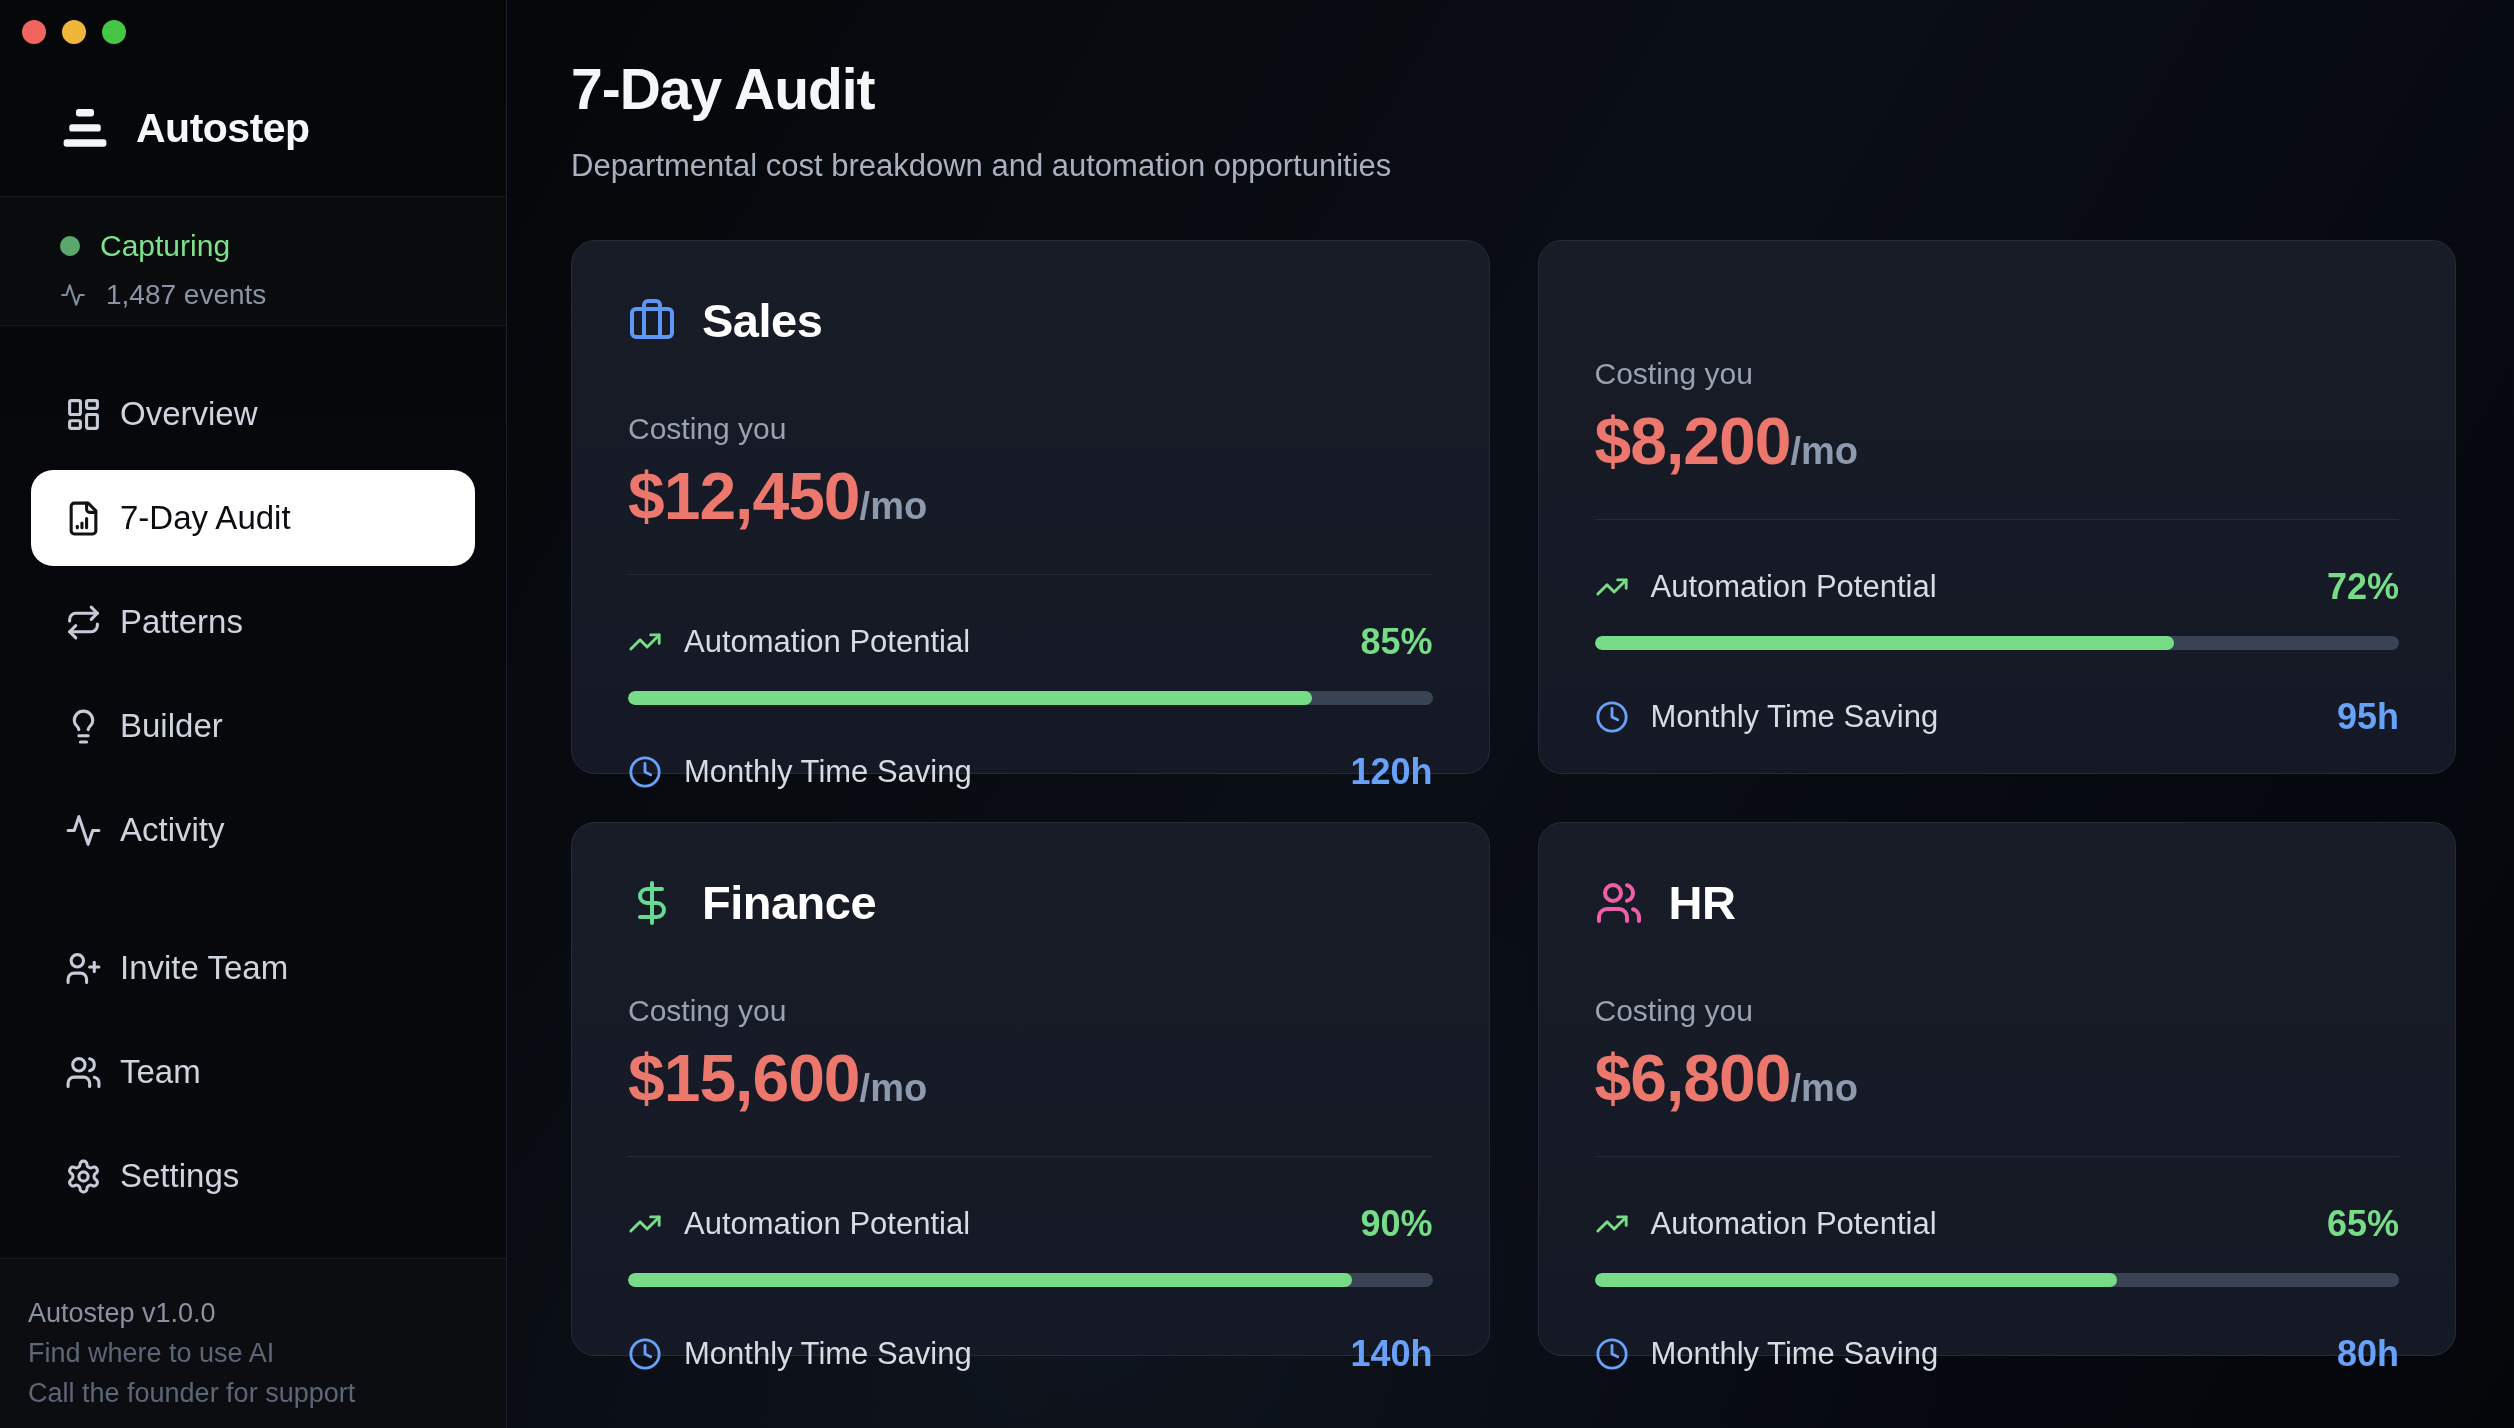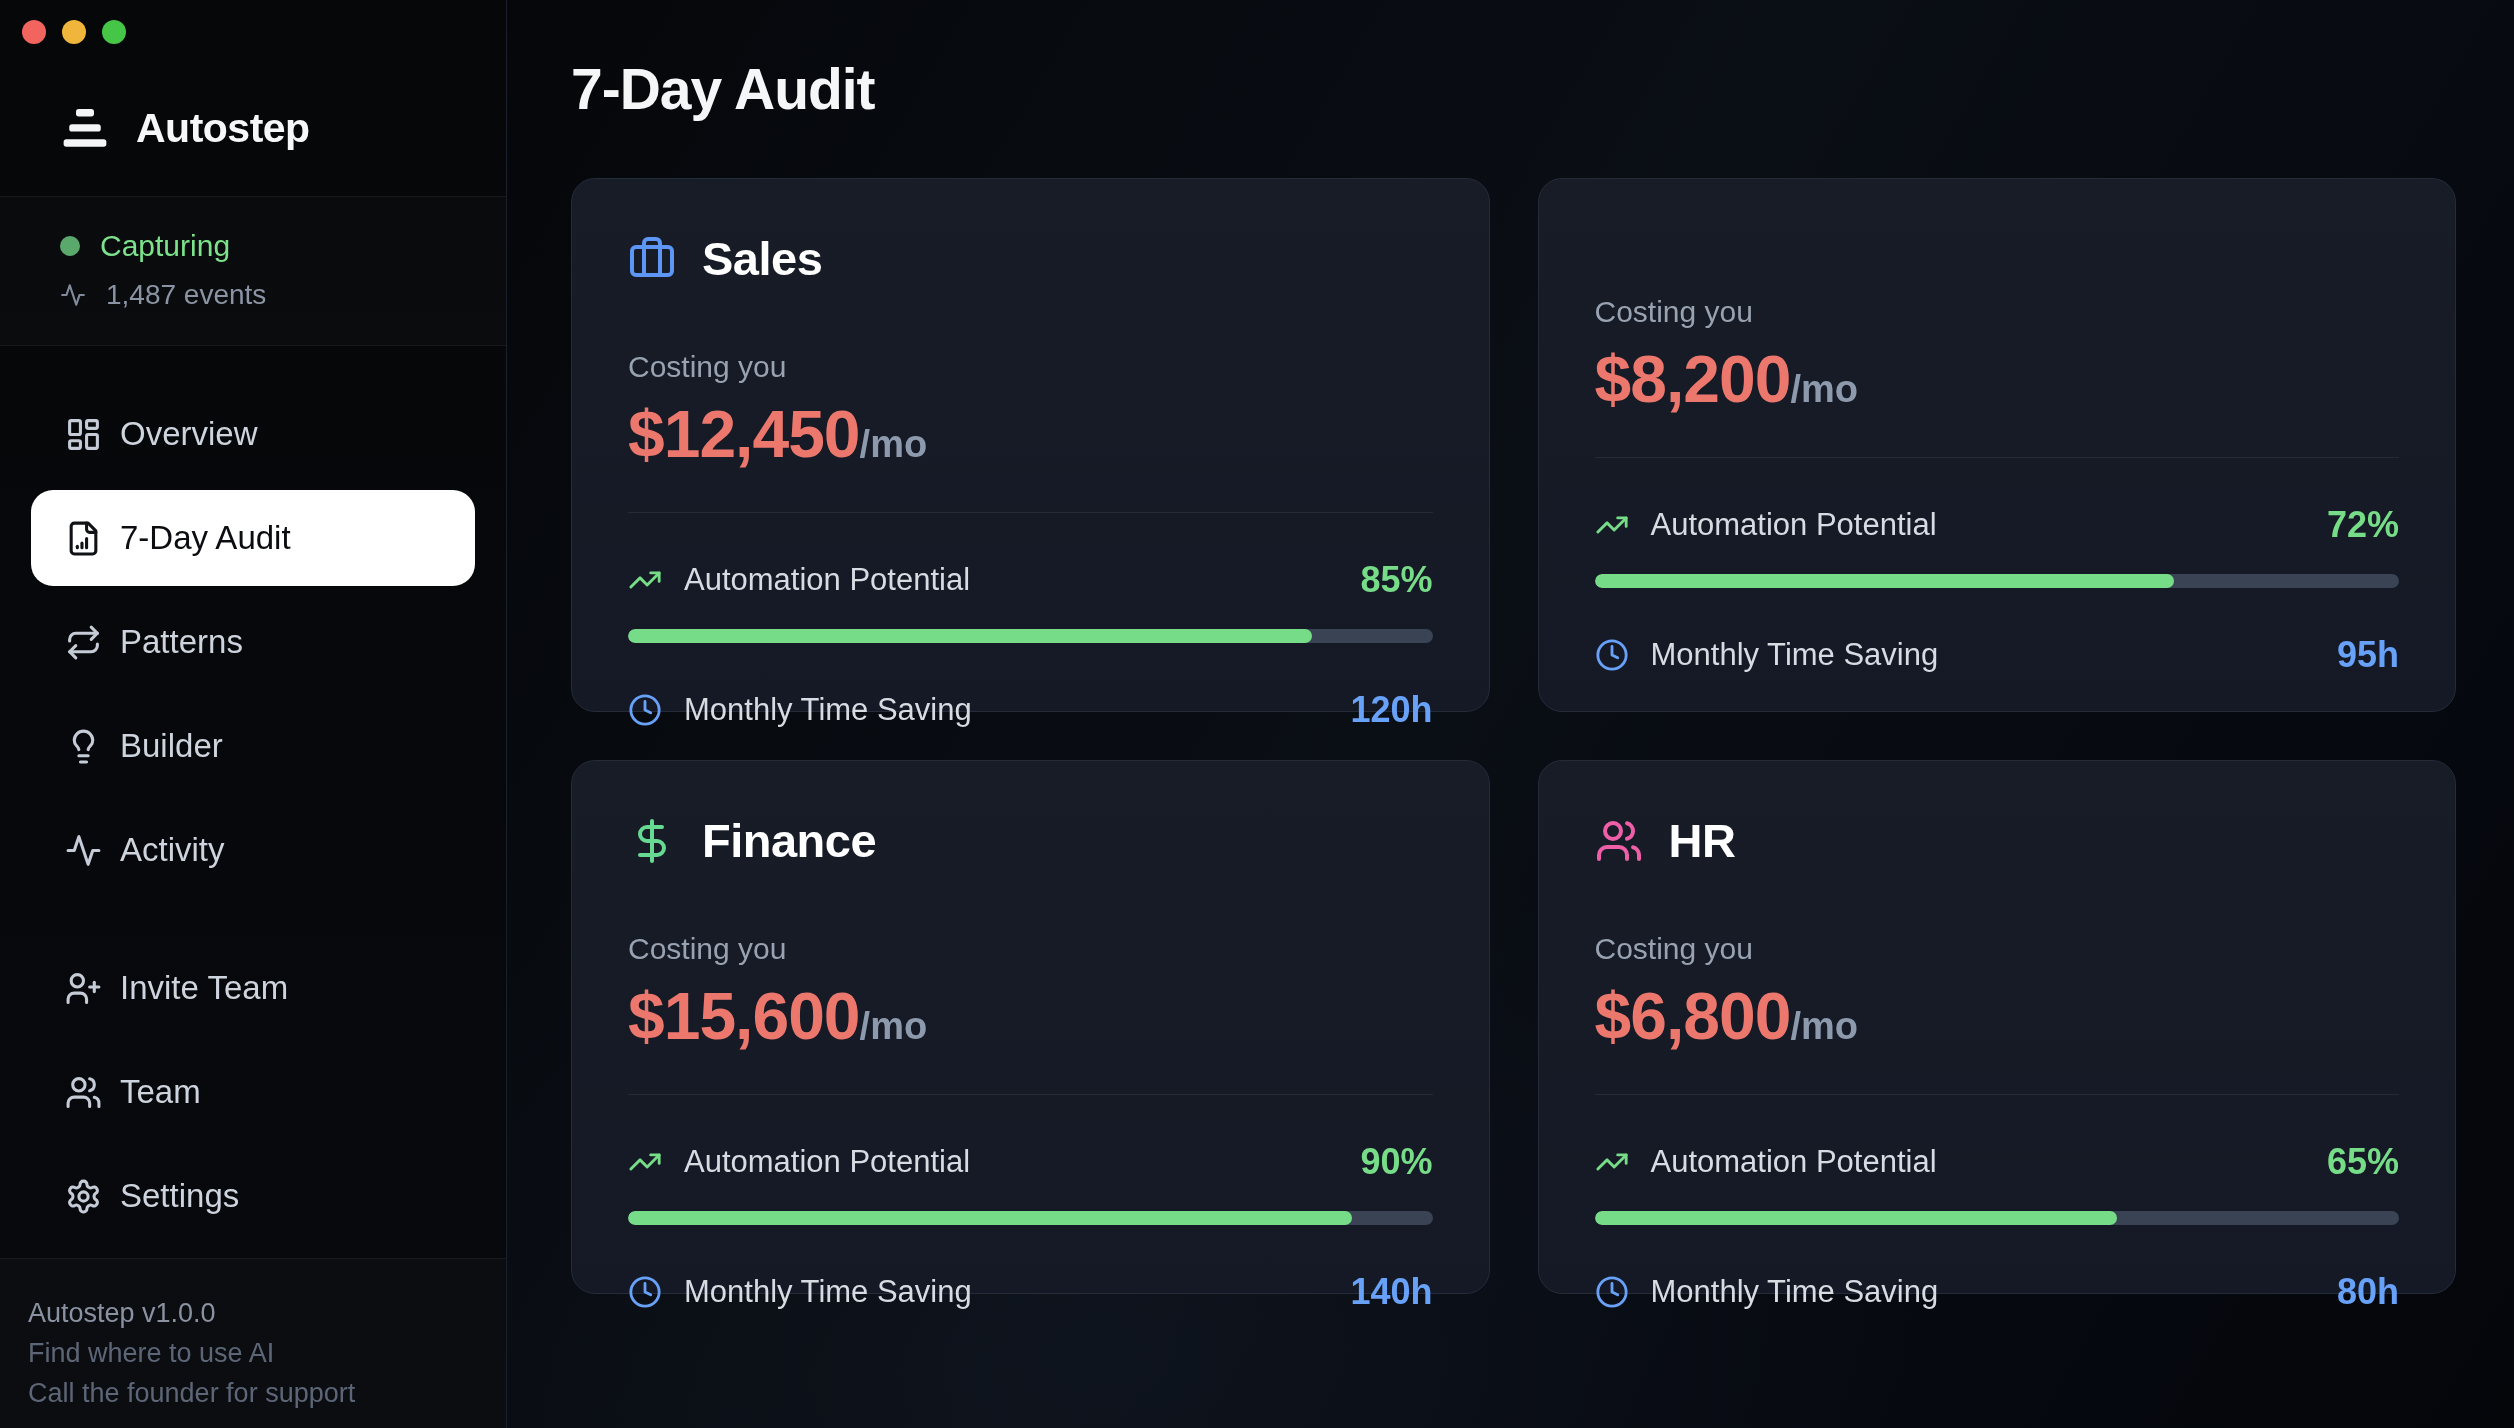--- a/index.html
+++ b/index.html
@@ -12,21 +12,21 @@
         border-right:1px solid #1a212c;display:flex;flex-direction:column;}
   .traffic{position:absolute;top:20px;left:22px;display:flex;gap:16px;}
   .t-dot{width:24px;height:24px;border-radius:50%;}
 
   .brand{height:196px;box-sizing:border-box;display:flex;align-items:center;gap:24px;
          padding:60px 0 0 58px;}
   .brand-icon{width:54px;height:54px;color:#f3f5f7;}
   .brand-icon svg{width:54px;height:54px;display:block;}
   .brand-name{font-size:41px;font-weight:700;color:#f5f7f9;letter-spacing:-0.5px;}
 
-  .status{height:150px;box-sizing:border-box;border-top:1px solid rgba(255,255,255,0.055);
+  .status{height:130px;box-sizing:border-box;border-top:1px solid rgba(255,255,255,0.055);
           border-bottom:1px solid rgba(255,255,255,0.055);background:rgba(255,255,255,0.018);
           padding:32px 0 0 60px;display:flex;flex-direction:column;gap:16px;}
   .status-row{display:flex;align-items:center;gap:20px;}
   .status-dot{width:20px;height:20px;border-radius:50%;background:#5aa86c;}
   .status-label{font-size:30px;font-weight:500;color:#7ce28c;}
   .events-icon{width:26px;height:26px;color:#828b9b;}
   .events-icon svg{width:26px;height:26px;display:block;}
   .events-label{font-size:28px;color:#8b94a4;}
 
   nav{flex:1;padding:40px 31px 0;display:flex;flex-direction:column;}
@@ -215,20 +215,21 @@
 
     <div class="side-footer">
       <div>Autostep v1.0.0</div>
       <div>Find where to use AI</div>
       <div>Call the founder for support</div>
     </div>
   </aside>
 
   <main>
     <h1>7-Day Audit</h1>
+    <div class="subtitle">Departmental cost breakdown and automation opportunities</div>
     <section class="grid" id="cards-grid">
   <article class="card">
     <div class="card-head">
       <span class="card-icon" style="color: rgb(94, 150, 245);">
               <svg viewBox="0 0 24 24" fill="none" stroke="currentColor" stroke-width="2" stroke-linecap="round" stroke-linejoin="round">
                 <path d="M16 20V4a2 2 0 0 0-2-2h-4a2 2 0 0 0-2 2v16"></path>
                 <rect width="20" height="14" x="2" y="6" rx="2"></rect>
               </svg>
             </span>
       <h2 class="card-title">Sales</h2>

